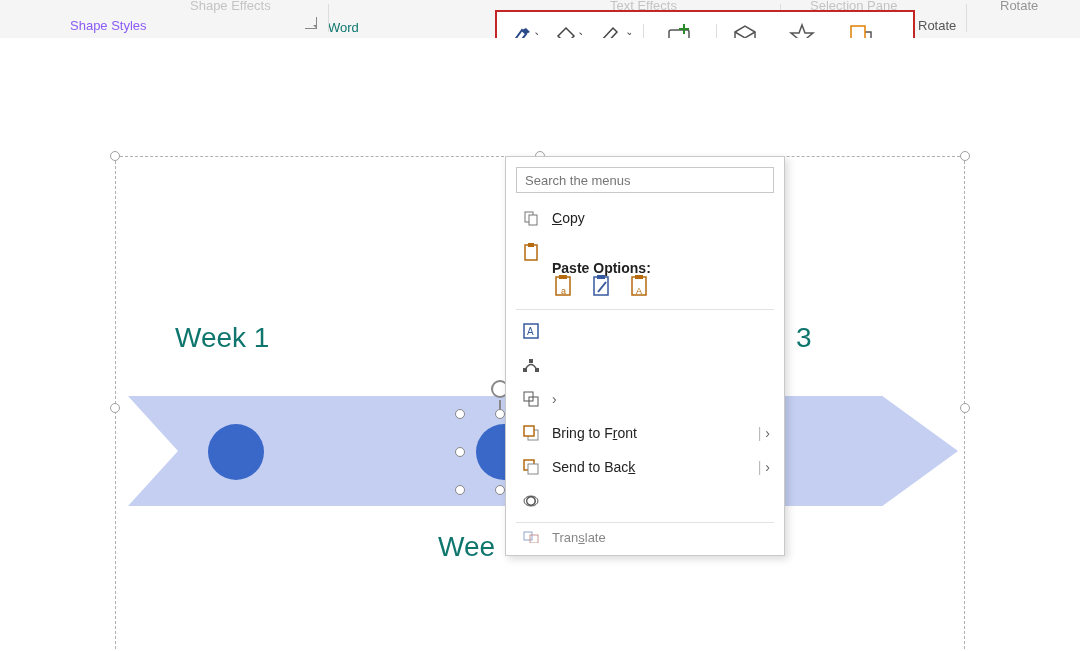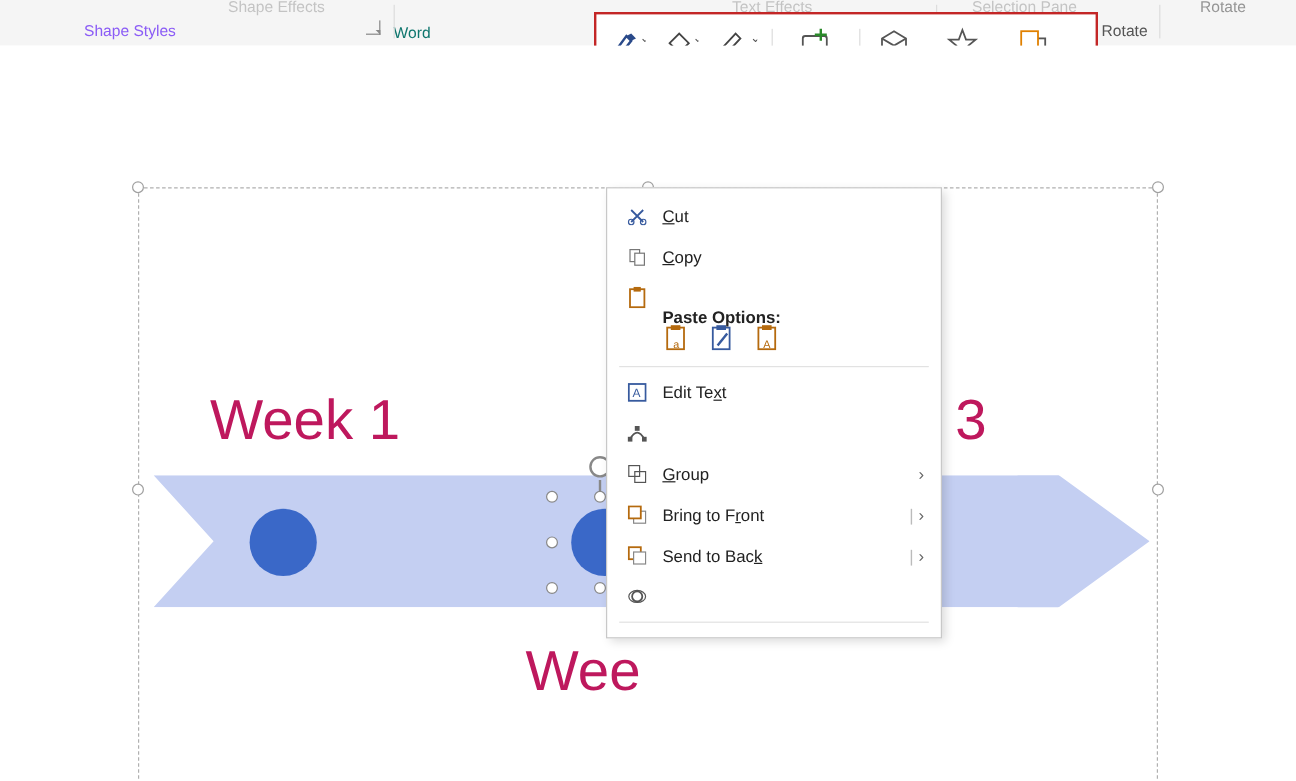--- a/index.html
+++ b/index.html
@@ -139,22 +139,22 @@
       border: 2px solid #888; border-radius: 50%;
       background: #fff;
     }
     .circle-sel .rot-handle::after {
       content: ""; position: absolute; width: 2px; height: 12px; background: #888;
       top: 18px; left: 50%; margin-left: -1px;
     }
 
     .week-label {
       position: absolute;
-      font-size: 47px;
-      color: #be185d;
+      font-size: 28px;
+      color: #0f766e;
     }
     .w1 { left: 175px; top: 284px; }
     .w2 { left: 438px; top: 493px; }
     .w3 { left: 796px; top: 284px; }
 
     
     .context-menu {
       position: absolute;
       left: 505px; top: 118px;
       width: 280px;
@@ -327,31 +327,22 @@
     <div class="c-handle ch-bc"></div>
     <div class="c-handle ch-ml"></div>
     <div class="c-handle ch-mr"></div>
   </div>
 
   <div class="week-label w1">Week 1</div>
   <div class="week-label w2">Wee</div>
   <div class="week-label w3">3</div>
 
   <div class="context-menu">
-
-    <div class="cm-item">
-      <span class="cm-icon">
-        <svg width="16" height="16">
-            <path d="M3 3 L13 13 M13 3 L3 13" stroke="#375a9e" stroke-width="1.5" fill="none"></path>
-            <circle cx="3" cy="13" r="2.3" fill="none" stroke="#375a9e"></circle>
-            <circle cx="13" cy="13" r="2.3" fill="none" stroke="#375a9e"></circle>
-          </svg>
-      </span>
-      <span class="cm-label"><span class="underline-char">C</span>ut</span>
-    </div>
+    <input class="cm-search" placeholder="Search the menus" style="">
+
 
     <div class="cm-item">
       <span class="cm-icon">
         <svg width="16" height="16">
             <rect x="2" y="2" width="8" height="10" fill="none" stroke="#777"></rect>
             <rect x="6" y="5" width="8" height="10" fill="#fff" stroke="#777"></rect>
           </svg>
       </span>
       <span class="cm-label"><span class="underline-char">C</span>opy</span>
     </div>
@@ -392,42 +383,40 @@
 
     <div class="cm-sep"></div>
 
     <div class="cm-item">
       <span class="cm-icon">
         <svg width="16" height="16">
             <rect x="1" y="1" width="14" height="14" fill="none" stroke="#375a9e" stroke-width="1.5"></rect>
             <text x="4" y="12" font-size="10" fill="#375a9e">A</text>
           </svg>
       </span>
-      <span class="cm-label">Edit Te<span class="underline-char">x</span>t</span>
     </div>
 
     <div class="cm-item">
       <span class="cm-icon">
         <svg width="16" height="16">
             <path d="M2 13 Q8 2 14 13" fill="none" stroke="#555" stroke-width="1.5"></path>
             <rect x="0" y="11" width="4" height="4" fill="#555"></rect>
             <rect x="12" y="11" width="4" height="4" fill="#555"></rect>
             <rect x="6" y="2" width="4" height="4" fill="#555"></rect>
           </svg>
       </span>
     </div>
 
     <div class="cm-item">
       <span class="cm-icon">
         <svg width="16" height="16">
             <rect x="1" y="1" width="9" height="9" fill="none" stroke="#555"></rect>
             <rect x="6" y="6" width="9" height="9" fill="none" stroke="#555"></rect>
           </svg>
       </span>
-      <span class="cm-label"><span class="underline-char">G</span>roup</span>
       <span class="cm-arrow">›</span>
     </div>
 
     <div class="cm-item">
       <span class="cm-icon">
         <svg width="16" height="16">
             <rect x="5" y="5" width="10" height="10" fill="none" stroke="#888"></rect>
             <rect x="1" y="1" width="10" height="10" fill="#fff" stroke="#b56a0e" stroke-width="1.5"></rect>
           </svg>
       </span>
@@ -454,14 +443,23 @@
             <path d="M5 11 A4 4 0 0 1 11 5 M11 5 A4 4 0 0 1 5 11" fill="none" stroke="#555" stroke-width="1.5"></path>
             <ellipse cx="8" cy="8" rx="7" ry="5" fill="none" stroke="#555"></ellipse>
           </svg>
       </span>
     </div>
 
 
     <div class="cm-sep"></div>
 
 
+    <div class="cm-item" style="opacity:0.55;height:20px;">
+      <span class="cm-icon">
+        <svg width="16" height="12">
+            <rect x="1" y="1" width="8" height="8" fill="none" stroke="#375a9e"></rect>
+            <rect x="7" y="4" width="8" height="8" fill="none" stroke="#a04040"></rect>
+          </svg>
+      </span>
+      <span class="cm-label" style="font-size:13px;">Tran<span class="underline-char">s</span>late</span>
+    </div>
   </div>
 </div>
 
 </body></html>

